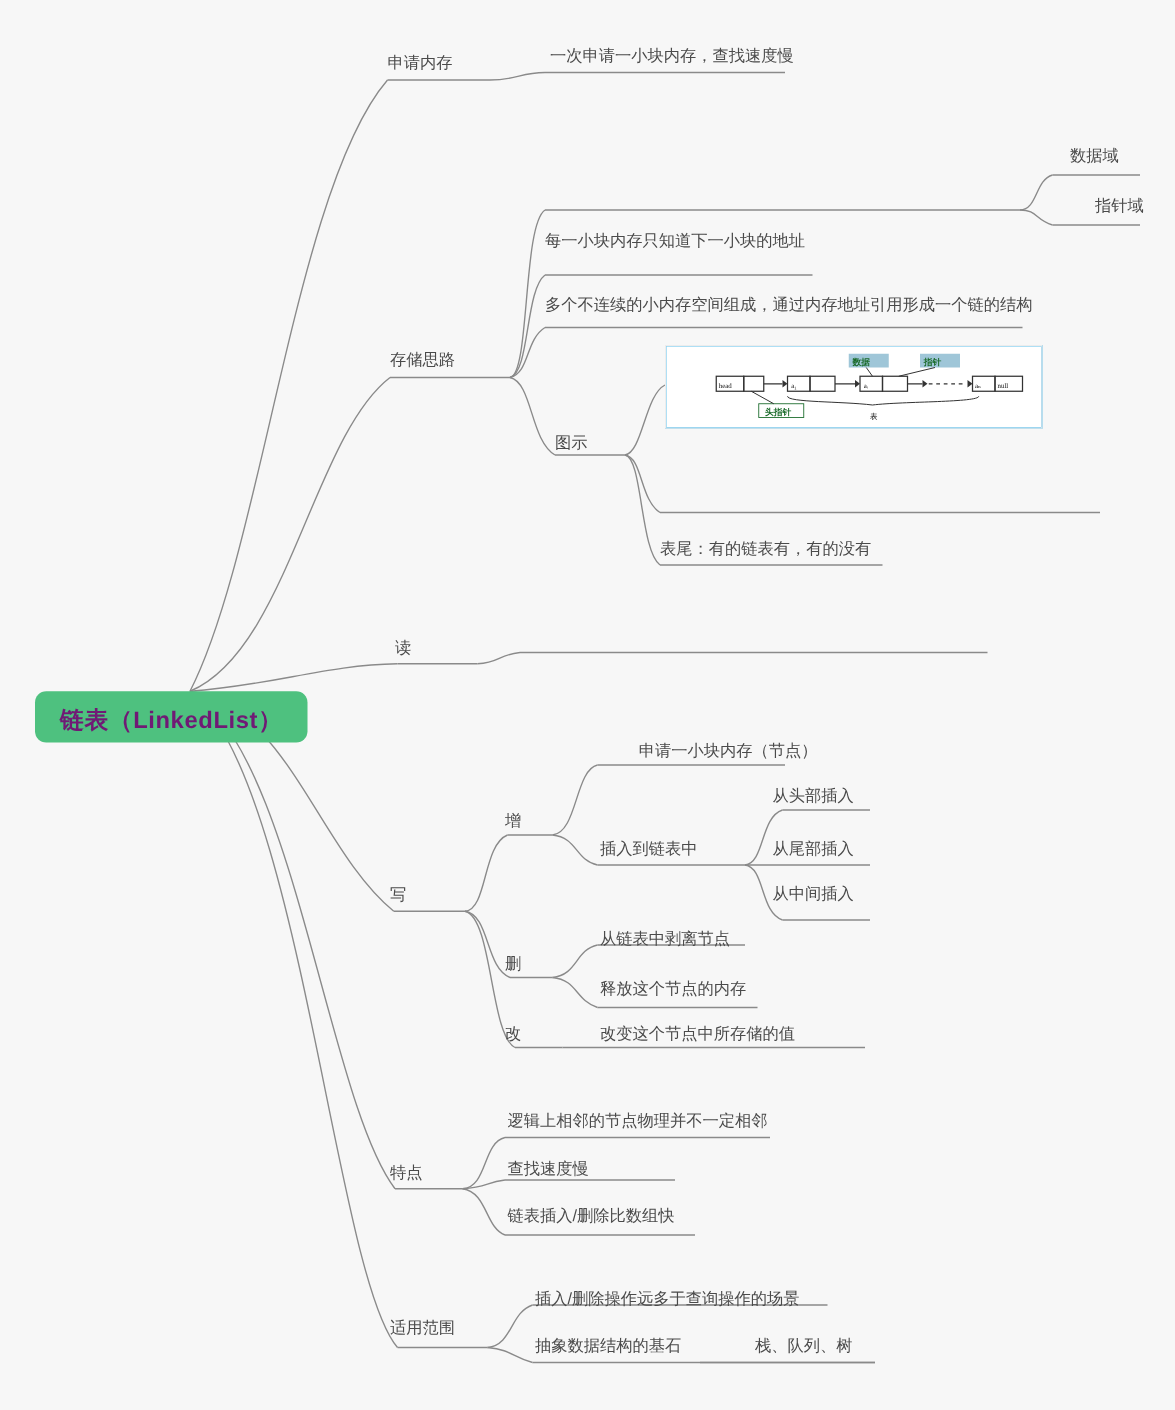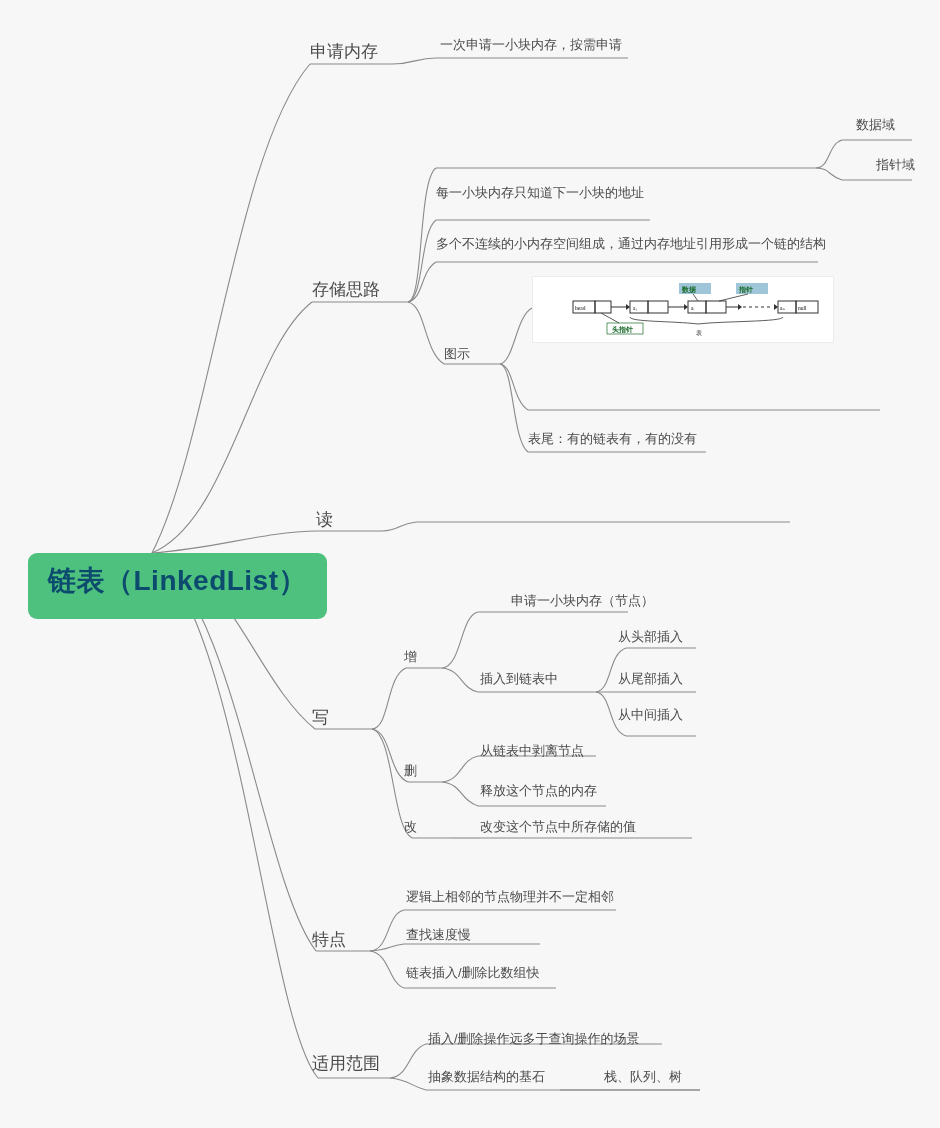--- a/index.html
+++ b/index.html
@@ -6,25 +6,25 @@
   body{
     width:940px;height:1128px;
     background:#f7f7f7;
     font-family:"Liberation Sans","DejaVu Sans",sans-serif;
     position:relative;overflow:hidden;
   }
   #stage{position:absolute;left:0;top:0;width:940px;height:1128px;}
   svg.links{position:absolute;left:0;top:0;width:940px;height:1128px;pointer-events:none;}
   .node{position:absolute;white-space:nowrap;color:#4a4a4a;font-size:13.5px;line-height:1;}
   .node.root{
-    background:#4ec17f;color:#0c4a6e;border-radius:9px;
-    font-size:28px;font-weight:bold;letter-spacing:.5px;
-    padding:14px 20px 24px 20px;
+    background:#4ec17f;color:#701a75;border-radius:9px;
+    font-size:19px;font-weight:bold;letter-spacing:.5px;
+    padding:14px 20px 8px 20px;
   }
-  .topic{font-size:17px;color:#4a4a4a;}
+  .topic{font-size:13px;color:#4a4a4a;}
   .leaf{font-size:13px;color:#4a4a4a;}
   .imgbox{
     position:absolute;background:#0ea5e9;border:1px solid #ececec;
   }
   .imgbox svg{display:block;}
   .tag-blue{fill:#9fc6d8;}
   .diagram-txt{font-family:"Liberation Serif","DejaVu Serif",serif;}
 </style>
 </head>
 <body>
@@ -112,21 +112,21 @@
       <path d="M390,1078 C410,1080 410,1086 426,1090"></path>
       <path d="M426,1090 L700,1090"></path>
 
       <path d="M560,1090 L700,1090"></path>
     </g>
   </svg>
 
   <div class="node root" style="left:28px;top:553px;">链表（LinkedList）</div>
 
   <div class="node topic" style="left:310px;top:43px;">申请内存</div>
-  <div class="node leaf" style="left:440px;top:38px;">一次申请一小块内存，按需申请</div>
+  <div class="node leaf" style="left:440px;top:38px;">一次申请一小块内存，查找速度慢</div>
 
   <div class="node topic" style="left:312px;top:281px;">存储思路</div>
 
   <div class="node leaf" style="left:856px;top:118px;">数据域</div>
   <div class="node leaf" style="left:856px;top:158px;margin-left:20px;">指针域</div>
 
   <div class="node leaf" style="left:436px;top:186px;">每一小块内存只知道下一小块的地址</div>
   <div class="node leaf" style="left:436px;top:237px;">多个不连续的小内存空间组成，通过内存地址引用形成一个链的结构</div>
 
   <div class="node leaf" style="left:444px;top:347px;">图示</div>

